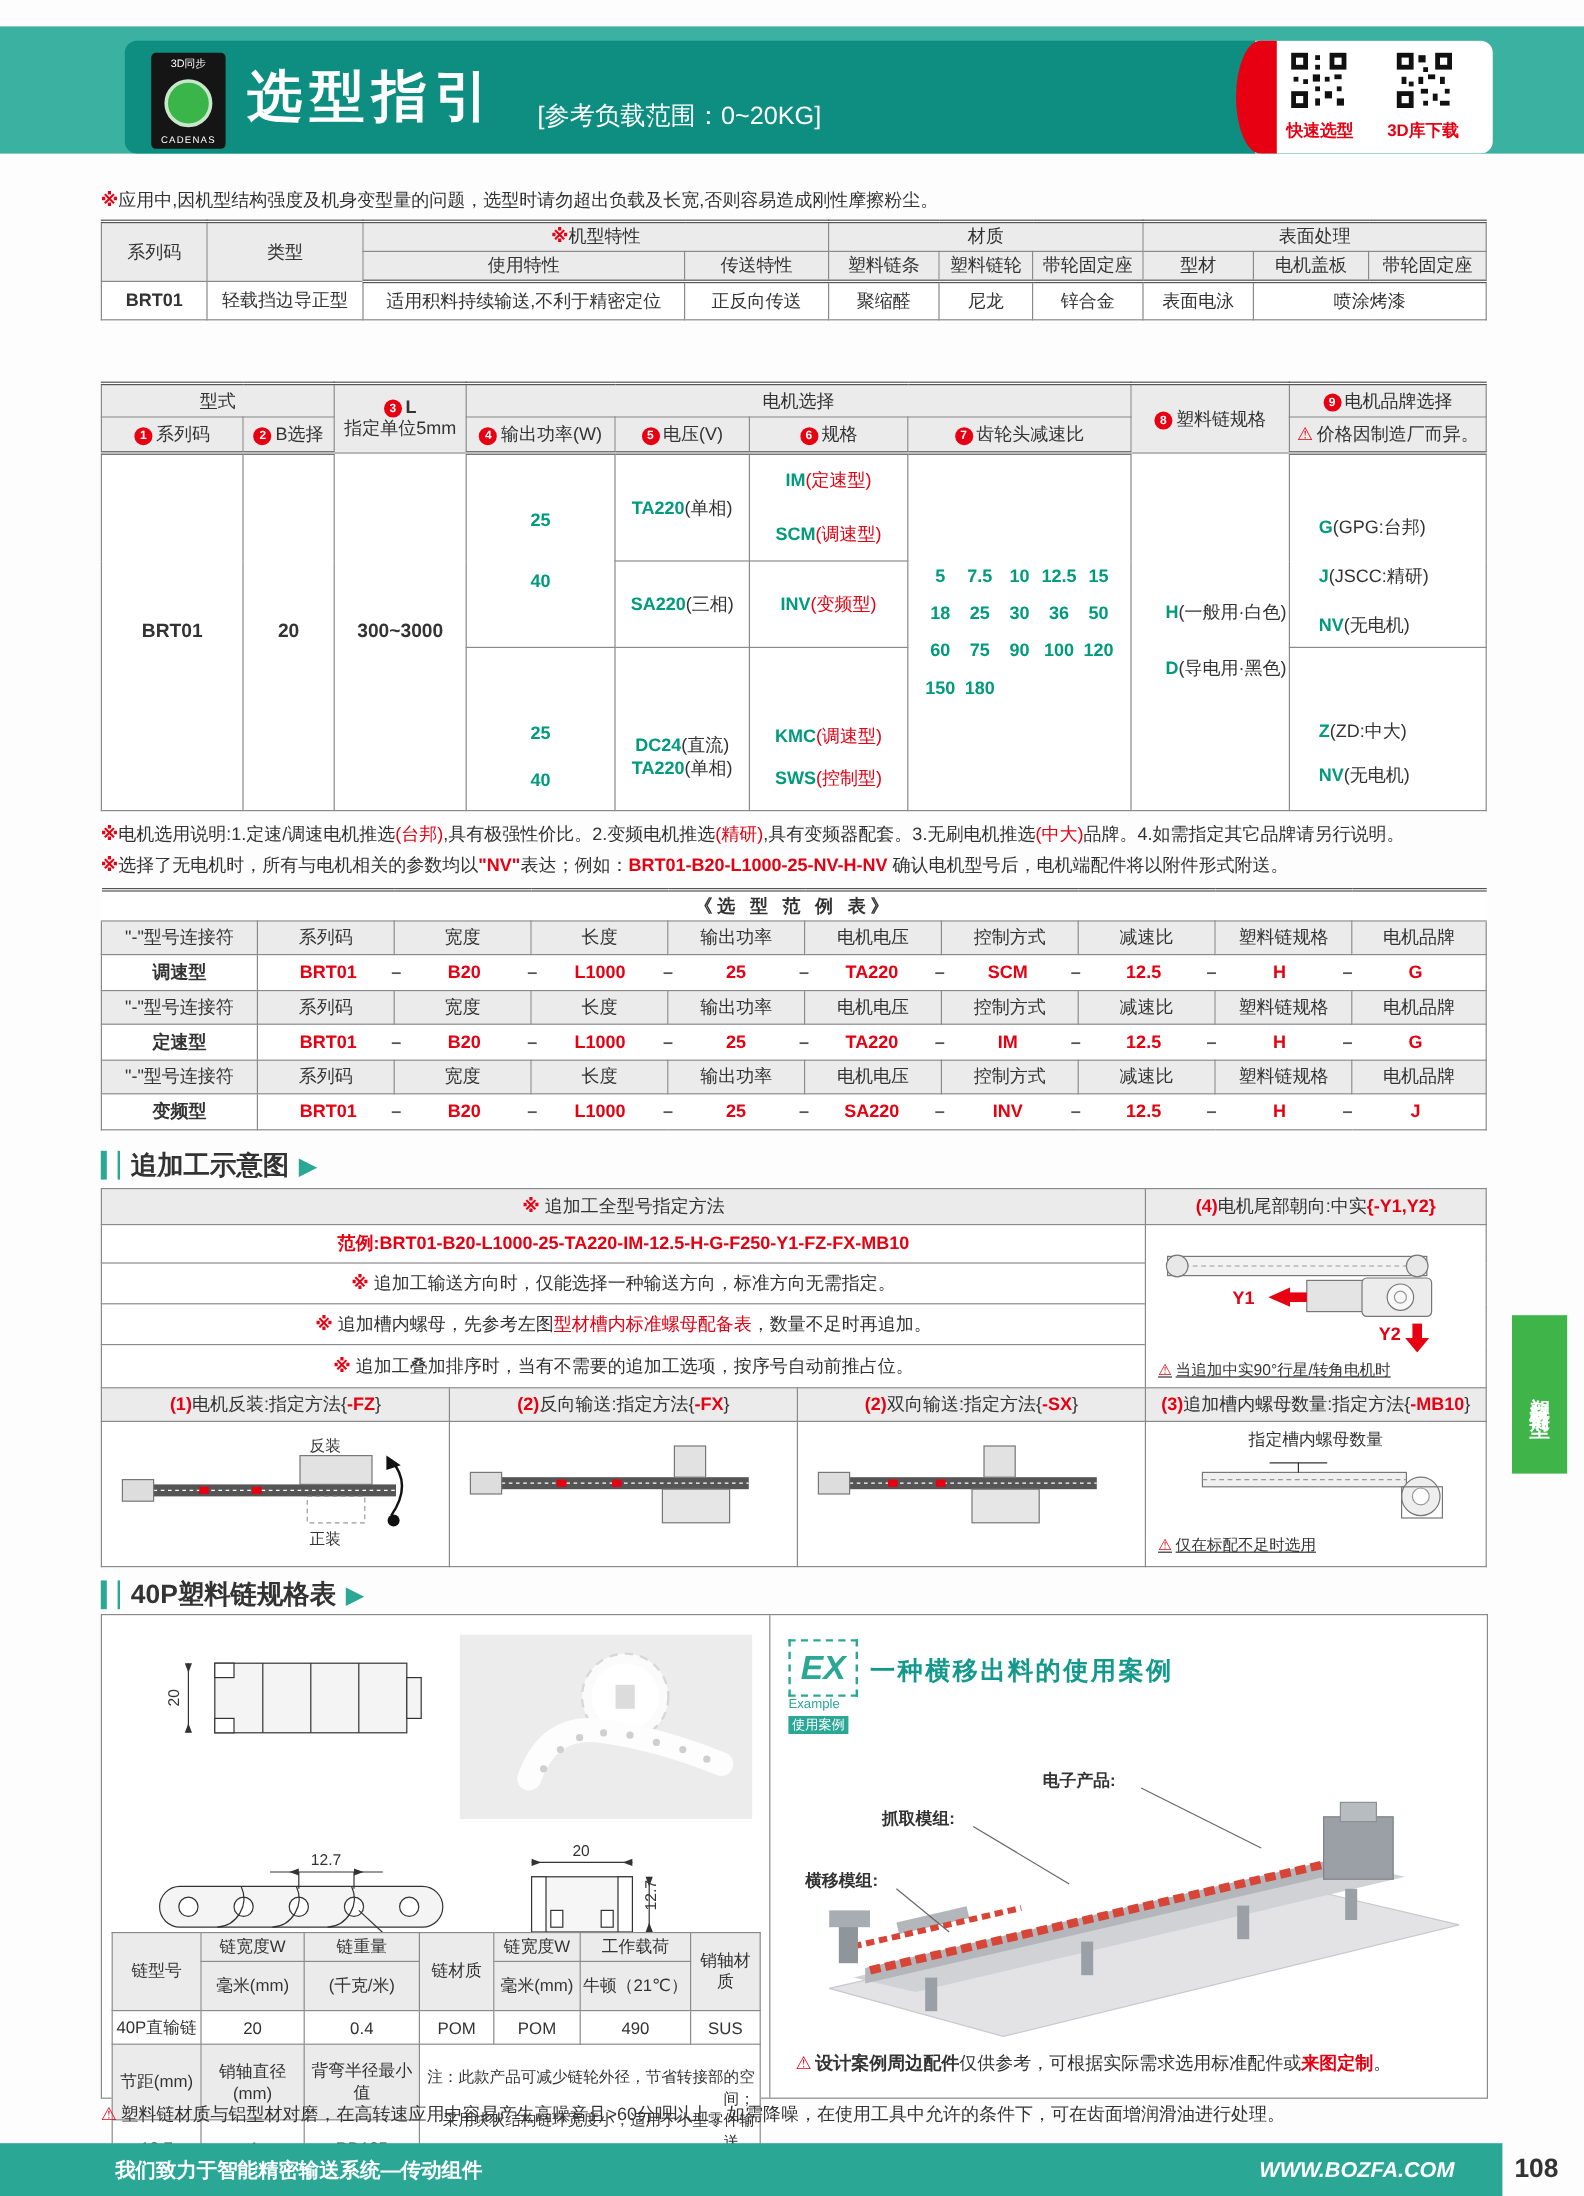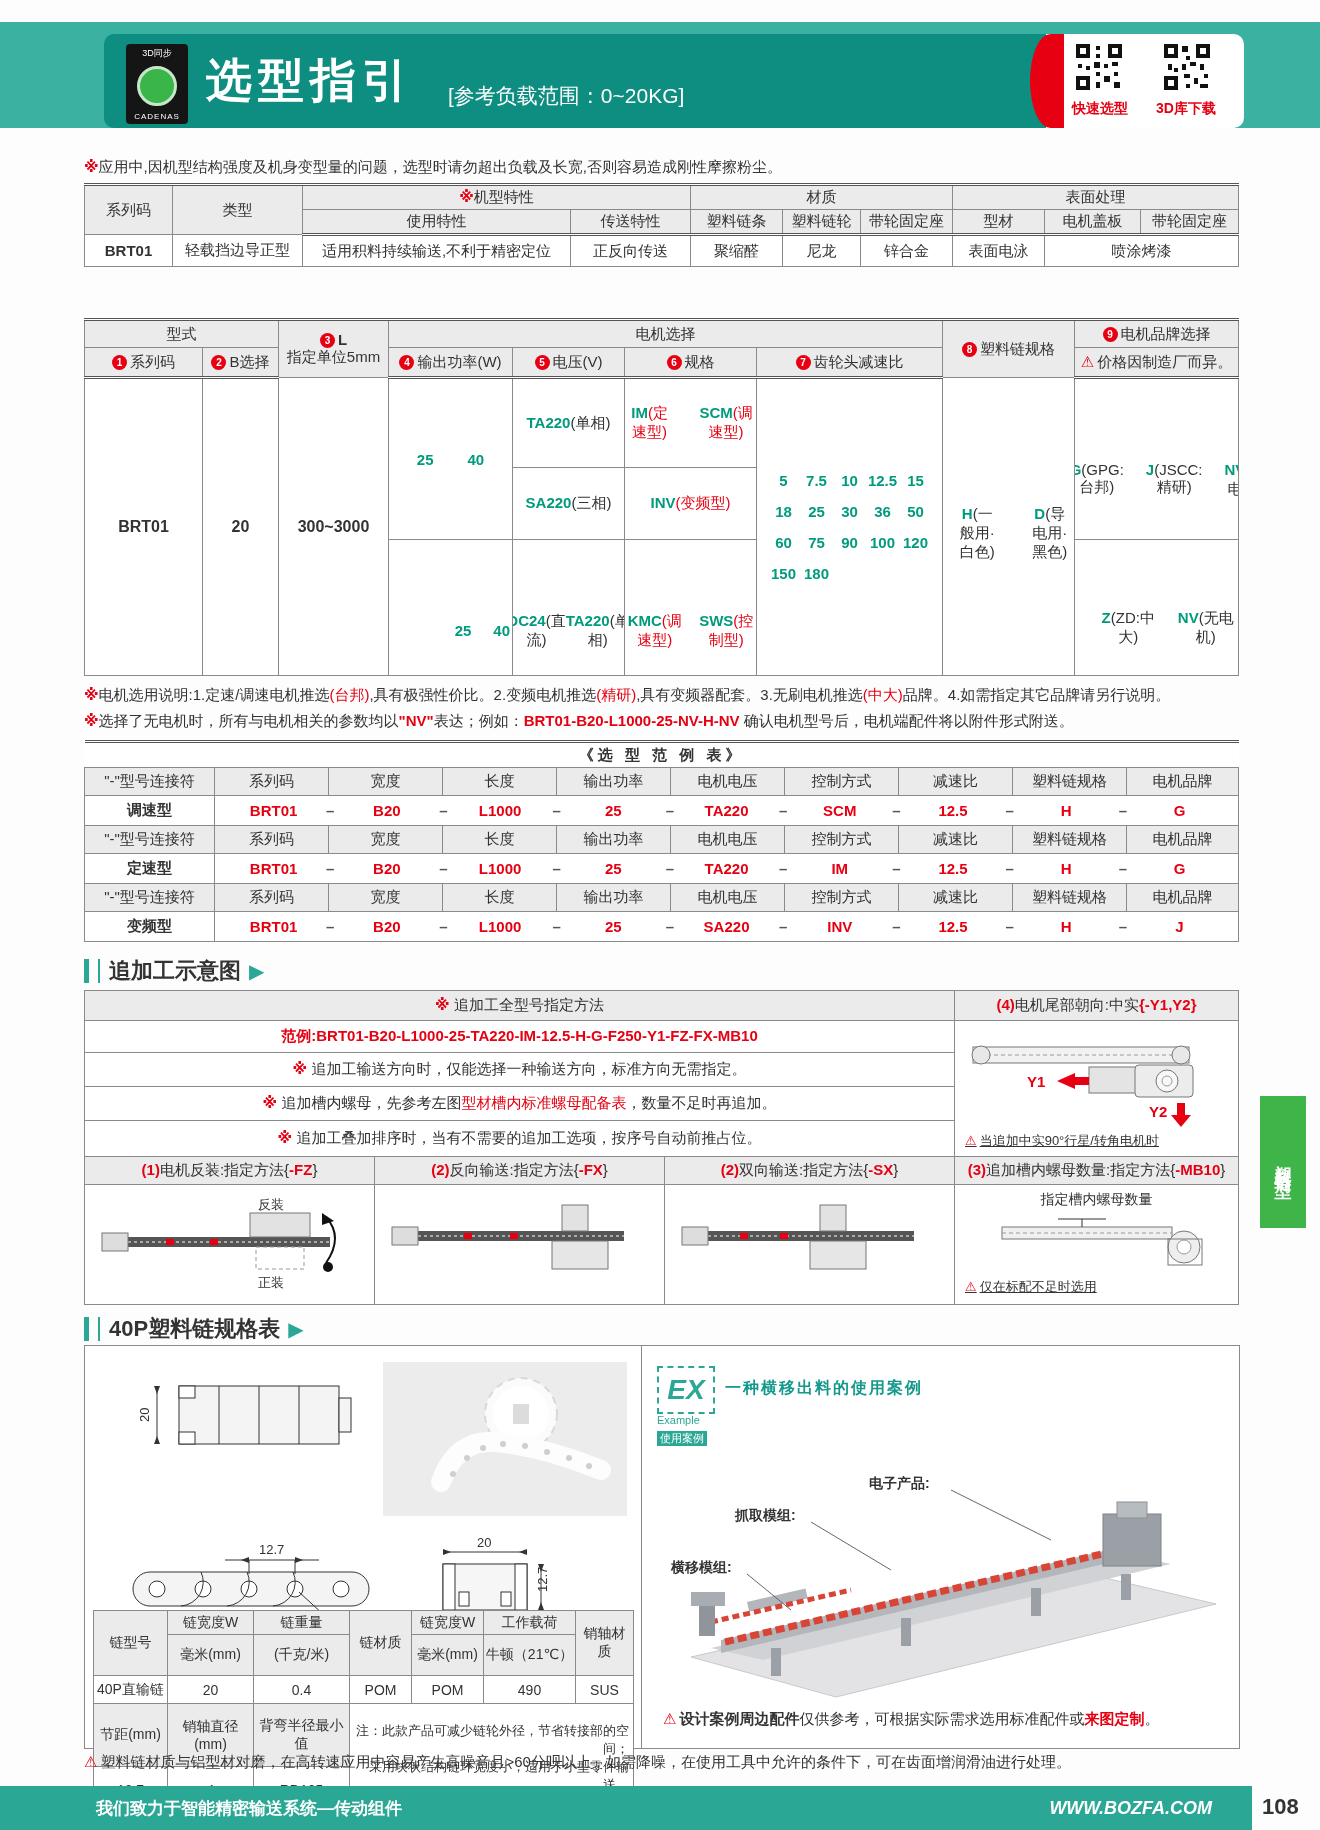--- a/index.html
+++ b/index.html
@@ -27,21 +27,21 @@
   table.t{border-top:3px double #555;}
   table.t tr.hsep td{border-bottom:3px double #555;}
   td.hd{background:#ebebeb;}
   .g{color:#009b7c;font-weight:bold;}
   .r{color:#e60012;}
   .rb{color:#e60012;font-weight:bold;}
   .cnum{display:inline-block;width:15px;height:15px;line-height:15px;border-radius:50%;background:#e60012;
         color:#fff;font-size:10px;font-weight:bold;text-align:center;margin-right:3px;vertical-align:1px;}
   .wicon{color:#e60012;font-weight:bold;margin-right:3px;}
   .note{font-size:15px;color:#333;}
-  .flexcol{display:flex;flex-direction:row;align-items:center;justify-content:center;}
+  .flexcol{display:flex;flex-direction:column;align-items:center;justify-content:center;}
   
   .sec{display:flex;align-items:center;font-size:22px;font-weight:bold;color:#333;}
   .bars{display:inline-block;width:9px;height:24px;border-left:5px solid #2ba795;border-right:2px solid #2ba795;margin-right:9px;}
   .tri{color:#2ba795;font-size:20px;margin-left:8px;}
   
   .exflex{display:flex;align-items:center;}
   .exflex .v{flex:1;text-align:center;color:#e60012;font-weight:bold;}
   .exflex .d{width:0;display:flex;justify-content:center;color:#555;font-weight:bold;}
   .ex-title{font-size:17px;font-weight:bold;letter-spacing:4px;}
   
@@ -49,21 +49,21 @@
   .diagcell{vertical-align:middle;background:#fff;}
   .smallwarn{font-size:13px;color:#333;text-align:left;text-decoration:underline;}
   
   .box40{border:1px solid #8a8a8a;background:#fff;}
   .vline40{position:absolute;left:556px;top:0;width:1px;height:100%;background:#8a8a8a;}
   table.spec td{font-size:14px;padding:1px;}
   .exlogo{width:54px;height:44px;border:2px dashed #2ba795;color:#2ba795;font-weight:bold;font-size:28px;
           display:flex;align-items:center;justify-content:center;font-style:italic;}
   .exsub{color:#2ba795;font-size:11px;font-weight:normal;}
   .exsub2{background:#2ba795;color:#fff;font-size:11px;padding:0 3px;display:inline-block;}
-  .casetitle{color:#12998b;font-size:16px;font-weight:bold;letter-spacing:2px;}
+  .casetitle{color:#12998b;font-size:21px;font-weight:bold;letter-spacing:2px;}
   
   .sidetab{left:1260px;top:1096px;width:46px;height:132px;background:#3eb449;color:#fff;font-size:17px;font-weight:bold;
            writing-mode:vertical-rl;letter-spacing:6px;display:flex;align-items:center;justify-content:center;}
   .footer{left:0;top:1786px;width:1252px;height:44px;background:#2ba795;display:flex;align-items:center;}
   .fslogan{color:#fff;font-size:17px;font-weight:bold;margin-left:96px;}
   .fsite{color:#fff;font-size:18px;font-weight:bold;font-style:italic;margin-left:auto;margin-right:40px;}
   .pagenum{left:1262px;top:1794px;font-size:22px;font-weight:bold;color:#333;}
   svg text{font-family:"Liberation Sans","DejaVu Sans",sans-serif;}
 </style>
 </head>
@@ -238,21 +238,21 @@
         <span class="g">60</span>
             <span class="g">75</span>
             <span class="g">90</span>
             <span class="g">100</span>
             <span class="g">120</span>
         <span class="g">150</span>
             <span class="g">180</span>
       </div>
         </td>
     <td rowspan="3">
-      <div class="flexcol" style="gap:28px;align-items:center;padding-left:10px;margin-top:14px;">
+      <div class="flexcol" style="gap:28px;align-items:flex-end;padding-left:10px;margin-top:14px;">
         <div><span class="g">H</span><span>(一般用·白色)</span></div>
         <div><span class="g">D</span><span>(导电用·黑色)</span></div>
       </div>
         </td>
     <td rowspan="2">
       <div class="flexcol" style="gap:22px;align-items:flex-start;padding-left:22px;margin-top:42px;">
         <div><span class="g">G</span><span>(GPG:台邦)</span></div>
         <div><span class="g">J</span><span>(JSCC:精研)</span></div>
         <div><span class="g">NV</span><span>(无电机)</span></div>
       </div>

